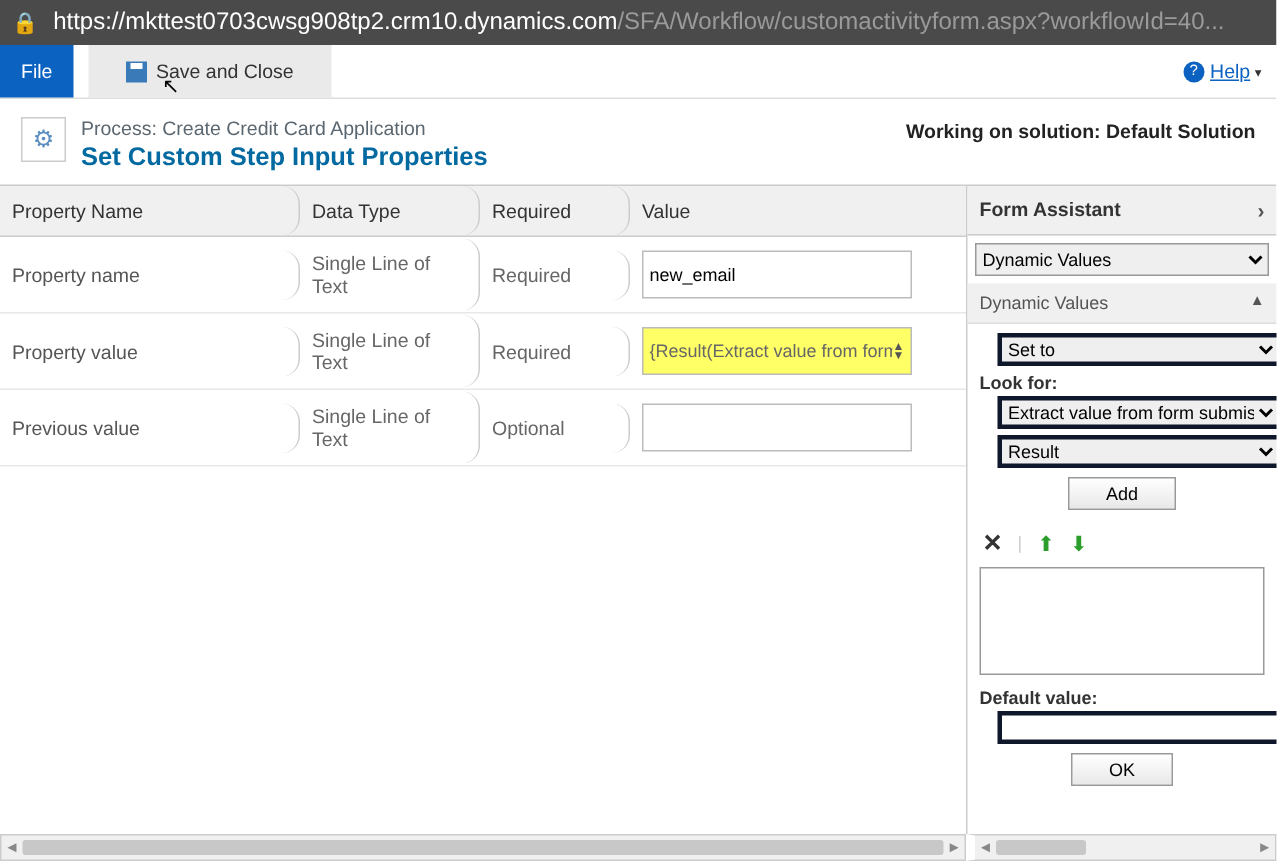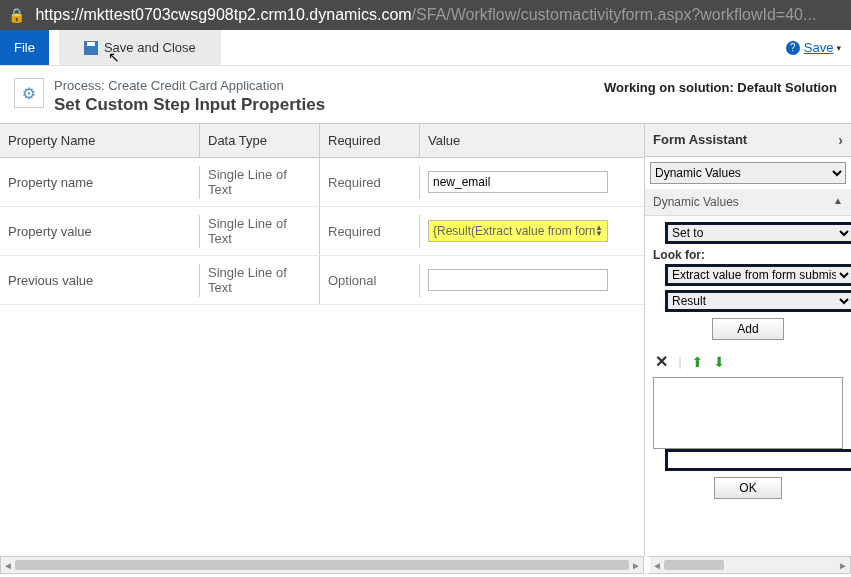--- a/index.html
+++ b/index.html
@@ -17,36 +17,36 @@
 .save-close .disk { width: 14px; height: 14px; background: #3a7ab8; margin-right: 6px; display: inline-block; position: relative; }
 .save-close .disk::after { content:""; position:absolute; top:1px; left:3px; width:8px; height:4px; background:#fff; }
 .cursor-arrow { position: absolute; left: 48px; top: 18px; font-size: 14px; color: #000; pointer-events:none; }
 .help-link { margin-left: auto; margin-right: 10px; display: flex; align-items: center; color: #0b62c1; cursor: pointer; }
 .help-link .q { width:14px; height:14px; border-radius:50%; background:#0b62c1; color:#fff; font-size:10px; display:flex; align-items:center; justify-content:center; margin-right:4px; }
 .help-link .caret { margin-left:3px; font-size:9px; color:#333; }
 
 .header-area { padding: 12px 14px 8px 14px; display: flex; }
 .header-icon { width: 30px; height: 30px; border: 1px solid #ccc; display: flex; align-items: center; justify-content: center; margin-right: 10px; color:#5b8ec1; font-size:16px; }
 .header-text .proc { color: #5b6770; font-size: 13px; }
-.header-text h2 { font-size: 17px; font-weight: bold; color: #404040; margin-top: 2px; }
+.header-text h2 { font-size: 17px; font-weight: bold; color: #0369a1; margin-top: 2px; }
 .working-on { margin-left: auto; font-weight: bold; font-size: 13px; color: #222; padding-top: 2px; }
 
 .content { display: flex; height: calc(577px - 30px - 36px - 60px - 18px); border-top: 1px solid #ccc; }
 
 .main-panel { flex: 1; overflow: auto; }
 .grid-header { display: flex; background: #f0f0f0; border-bottom: 1px solid #ccc; }
-.col { padding: 9px 8px; font-size: 13px; color: #333; }
+.col { padding: 9px 8px; font-size: 13px; color: #333; border-radius: 12px; }
 .col-name { width: 200px; border-right: 1px solid #ccc; }
 .col-type { width: 120px; border-right: 1px solid #ccc; }
 .col-req  { width: 100px; border-right: 1px solid #ccc; }
 .col-val  { flex: 1; }
 .grid-row { display: flex; border-bottom: 1px solid #e8e8e8; align-items: center; min-height: 36px; }
 .grid-row .col { color: #666; }
 .grid-row .col-name { color: #555; }
-.val-input { width: 180px; height: 22px; border: 1px solid #bbb; padding: 2px 4px; font-size: 12px; }
+.val-input { width: 180px; height: 32px; border: 1px solid #bbb; padding: 2px 4px; font-size: 12px; }
 .val-highlight { background: #ffff66; display:flex; align-items:center; justify-content:space-between; }
 .val-highlight .spin { display:flex; flex-direction:column; line-height:6px; font-size:8px; color:#555; }
 
 .side-panel { width: 207px; border-left: 1px solid #ccc; background: #fff; display:flex; flex-direction:column; }
 .side-header { background: #f0f0f0; padding: 8px; font-weight: bold; font-size: 13px; display:flex; justify-content:space-between; border-bottom:1px solid #ccc; }
 .side-header .chev { font-size: 14px; color:#555; }
 .side-select { width: calc(100% - 10px); margin: 5px; height: 22px; font-size: 12px; border:1px solid #999; }
 .side-sub { background: #f0f0f0; padding: 6px 8px; font-size: 12px; display:flex; justify-content:space-between; color:#555; border-bottom:1px solid #ddd; }
 .side-sub .tri { font-size:10px; }
 .side-body { padding: 6px 8px; font-size: 12px; }
@@ -78,21 +78,21 @@
 
 <div class="toolbar">
   <div class="file-btn">File</div>
   <div class="save-close">
     <span class="disk"></span>
     <span>Save and Close</span>
     <span class="cursor-arrow">↖</span>
   </div>
   <div class="help-link">
     <span class="q">?</span>
-    <span style="text-decoration:underline">Save</span>
+    <span style="text-decoration:underline">Help</span>
     <span class="caret">▾</span>
   </div>
 </div>
 
 <div class="header-area">
   <div class="header-icon">⚙</div>
   <div class="header-text">
     <div class="proc">
       <span>Process: </span><span>Create Credit Card Application</span>
     </div>
@@ -169,20 +169,21 @@
         <option>Result</option>
       </select>
       <button class="side-btn">Add</button>
       <div class="arrow-row">
         <span class="x">✕</span>
         <span class="sep">|</span>
         <span class="up">⬆</span>
         <span class="down">⬇</span>
       </div>
       <div class="side-listbox"></div>
+      <label style="margin-top:8px;">Default value:</label>
       <input type="text" class="side-default" style="">
       <button class="side-btn">OK</button>
     </div>
   </div>
 </div>
 
 <div class="bottom-scroll">
   <div class="hscroll-main">
     <span class="hscroll-arrow">◄</span>
     <div class="hscroll-thumb" style="flex:1"></div>

